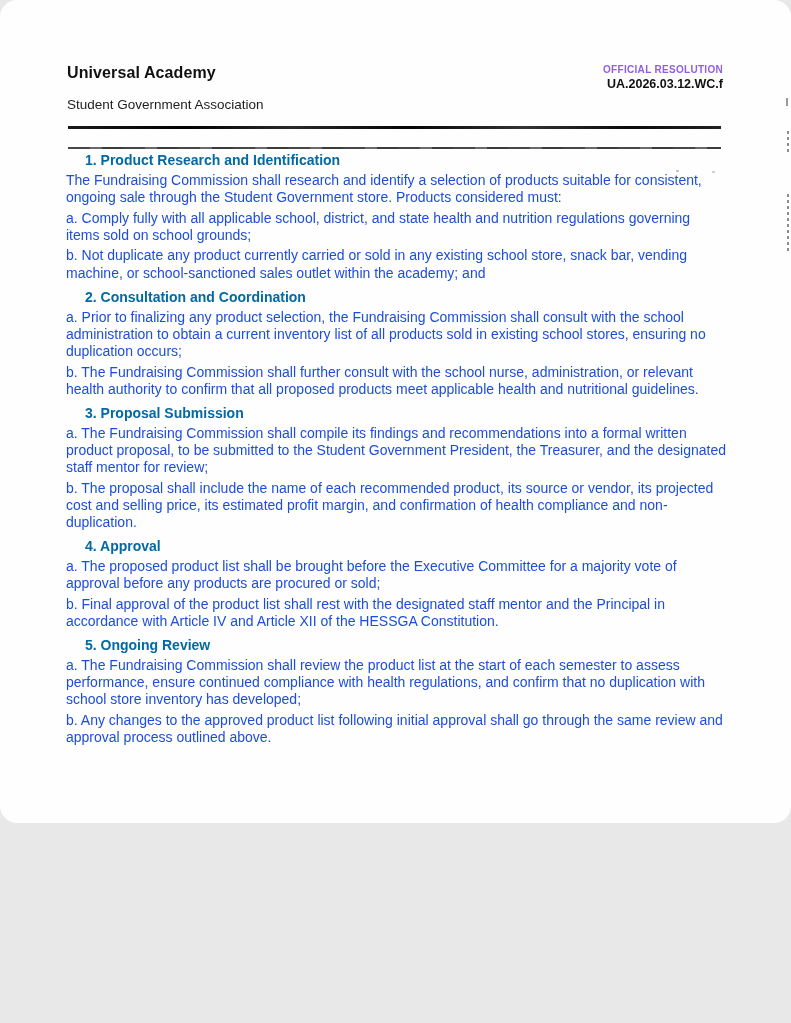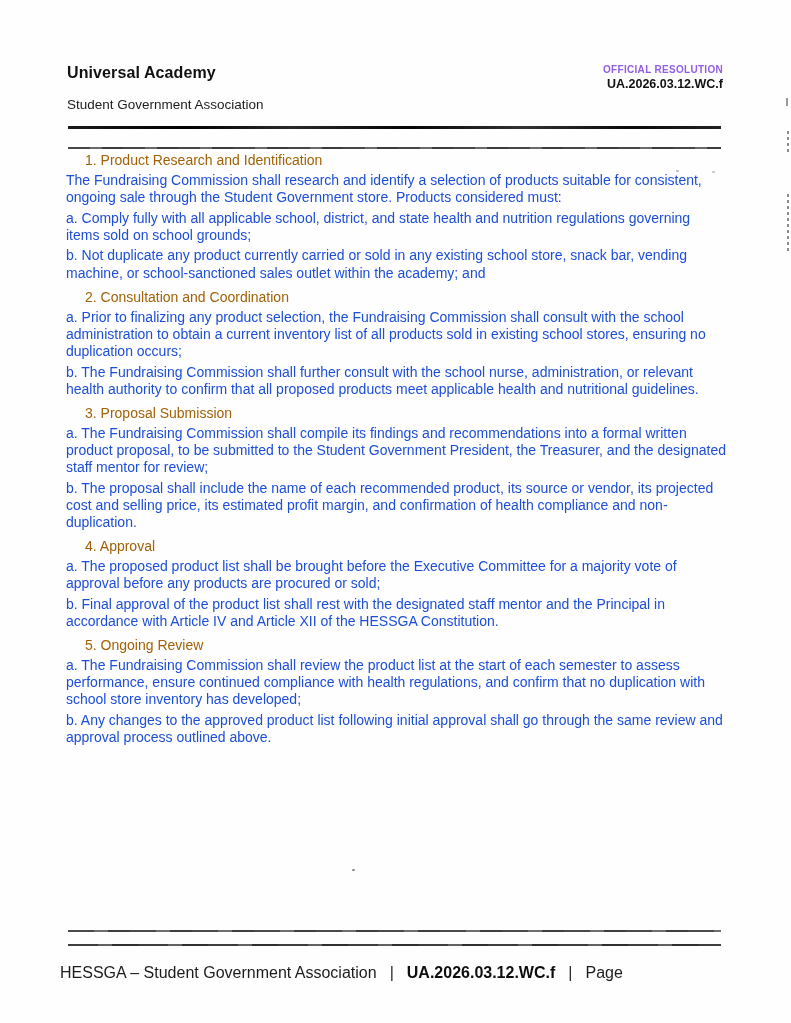--- a/index.html
+++ b/index.html
@@ -4,24 +4,25 @@
 <style>
   html, body {
     margin: 0;
     padding: 0;
     background: #e8e8e8;
     font-family: "Liberation Sans", "DejaVu Sans", sans-serif;
   }
   .page {
     position: relative;
     width: 791px;
-    height: 1023px;
+    height: 823px;
     background: #fefefe;
     overflow: hidden;
     color: #161616;
+    border-radius: 17px;
   }
   
   .doc-header {
     position: absolute;
     top: 64px;
     left: 67px;
     right: 68px;
     display: flex;
     justify-content: space-between;
     align-items: flex-start;
@@ -74,22 +75,22 @@
     position: absolute;
     top: 151px;
     left: 66px;
     width: 660px;
     font-size: 14px;
     line-height: 17.1px;
   }
   .doc-body h3 {
     font-size: 14px;
     line-height: 17.1px;
-    font-weight: normal;
-    color: #a16207;
+    font-weight: bold;
+    color: #0369a1;
     margin: 7px 0 3px 0;
     text-indent: 19px;
   }
   .doc-body section:first-child h3 { margin-top: 1px; }
   .doc-body p {
     margin: 0 0 3.5px 0;
     color: #1d4ed8;
   }
   
   .doc-footer {

